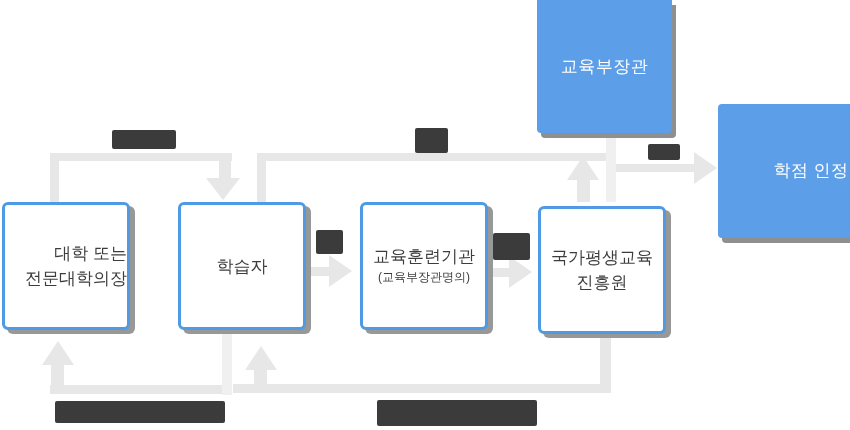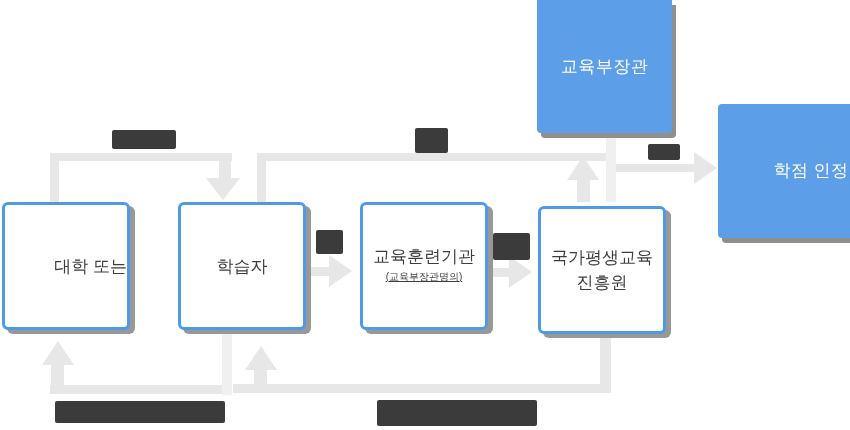--- a/index.html
+++ b/index.html
@@ -16,21 +16,21 @@
     text-align:center;font-size:17px;line-height:24px;letter-spacing:.5px;
     border-radius:4px;box-shadow:4px 5px 0 #8f8f8f;z-index:4;
   }
   
   .whitebox{
     position:absolute;background:#ffffff;border:3px solid #4f9ae5;border-radius:6px;
     display:flex;flex-direction:column;align-items:center;justify-content:center;
     text-align:center;color:#3d3d3d;font-size:17px;line-height:25px;
     box-shadow:5px 4px 0 #989898;z-index:4;box-sizing:border-box;
   }
-  .whitebox .sub{font-size:10px;line-height:16px;text-decoration:underline;}
+  .whitebox .sub{font-size:12px;line-height:16px;}
 
   
   .line{position:absolute;background:#e7e7e7;z-index:1;}
   .line-light{position:absolute;background:#f0f0f0;z-index:2;}
 
   
   .tri{position:absolute;width:0;height:0;z-index:1;}
   .tri-down{border-left:17px solid transparent;border-right:17px solid transparent;border-top:22px solid #e7e7e7;}
   .tri-up{border-left:16px solid transparent;border-right:16px solid transparent;border-bottom:24px solid #e7e7e7;}
   .tri-right{border-top:16px solid transparent;border-bottom:16px solid transparent;border-left:23px solid #e7e7e7;}
@@ -86,20 +86,21 @@
   <div class="bluebox" style="left:537px;top:0;width:135px;height:133px;border-top-left-radius:0;border-top-right-radius:0;">
     <span>교육부장관</span>
   </div>
 
   <div class="bluebox" style="left:718px;top:104px;width:132px;height:134px;padding-left:27px;">
     <span>학점 인정</span>
   </div>
 
   <div class="whitebox" style="left:2px;top:202px;width:128px;height:128px;align-items:flex-end;">
     <span>대학 또는</span>
+    <span>전문대학의장</span>
   </div>
 
   <div class="whitebox" style="left:178px;top:202px;width:128px;height:128px;">
     <span>학습자</span>
   </div>
 
   <div class="whitebox" style="left:360px;top:202px;width:128px;height:128px;">
     <span style="line-height:22px;font-family:Liberation Mono, monospace;">교육훈련기관</span>
     <span class="sub">(교육부장관명의)</span>
   </div>

